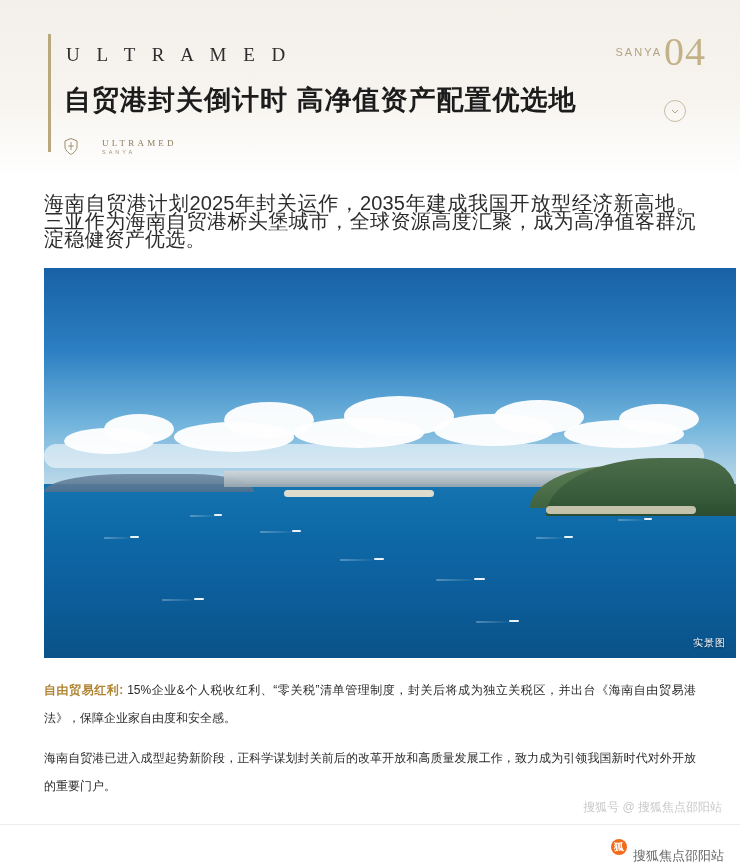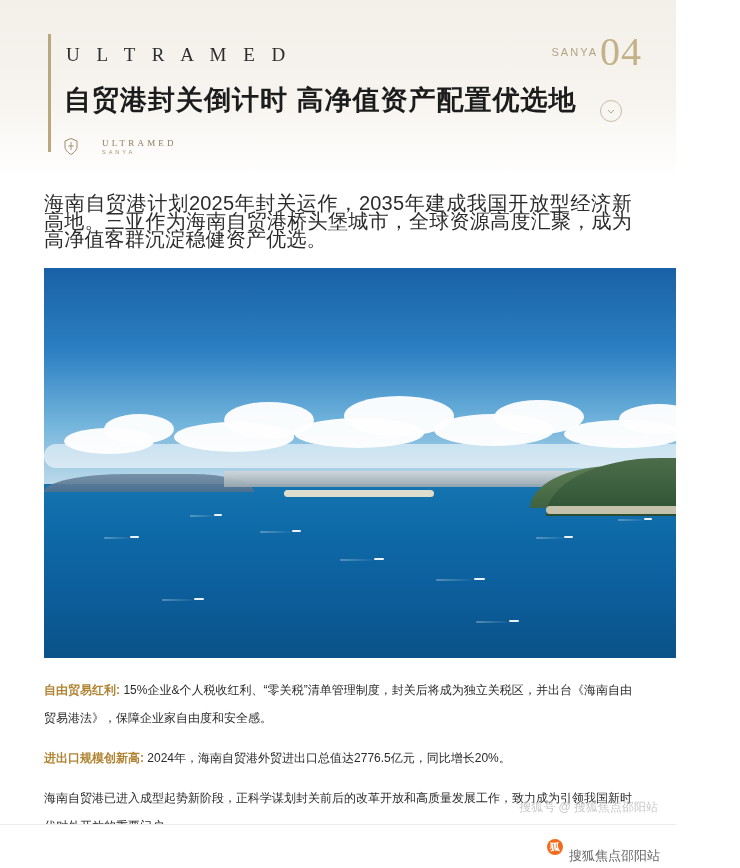--- a/index.html
+++ b/index.html
@@ -9,21 +9,21 @@
   body {
     width: 740px;
     height: 868px;
     background: #ffffff;
     font-family: "Liberation Sans", sans-serif;
     overflow: hidden;
     position: relative;
   }
   .page {
     position: relative;
-    width: 676px;
+    width: 740px;
     height: 868px;
     background: #ffffff;
     overflow: hidden;
   }
 
   
   .header {
     position: relative;
     height: 178px;
     background: linear-gradient(180deg, #f3efe9 0%, #f7f4ef 55%, #ffffff 100%);
@@ -402,23 +402,20 @@
         <div class="wake" style="left:432px; top:353px; width:35px;"></div>
       </div>
 
       <div class="photo-caption">实景图</div>
     </div>
 
     <p class="para para-1">
       <span class="hl">自由贸易红利:</span><span> 15%企业&amp;个人税收红利、“零关税”清单管理制度，封关后将成为独立关税区，并出台《海南自由贸易港法》，保障企业家自由度和安全感。</span>
     </p>
 
-    <p class="para para-2">
-      <span class="hl">进出口规模创新高:</span><span> 2024年，海南自贸港外贸进出口总值达2776.5亿元，同比增长20%。</span>
-    </p>
 
     <p class="para para-3">海南自贸港已进入成型起势新阶段，正科学谋划封关前后的改革开放和高质量发展工作，致力成为引领我国新时代对外开放的重要门户。</p>
 
   </div>
 
   <div class="wm-inline">
     <span>搜狐号 @ 搜狐焦点邵阳站</span>
   </div>
 
   <div class="footer">

